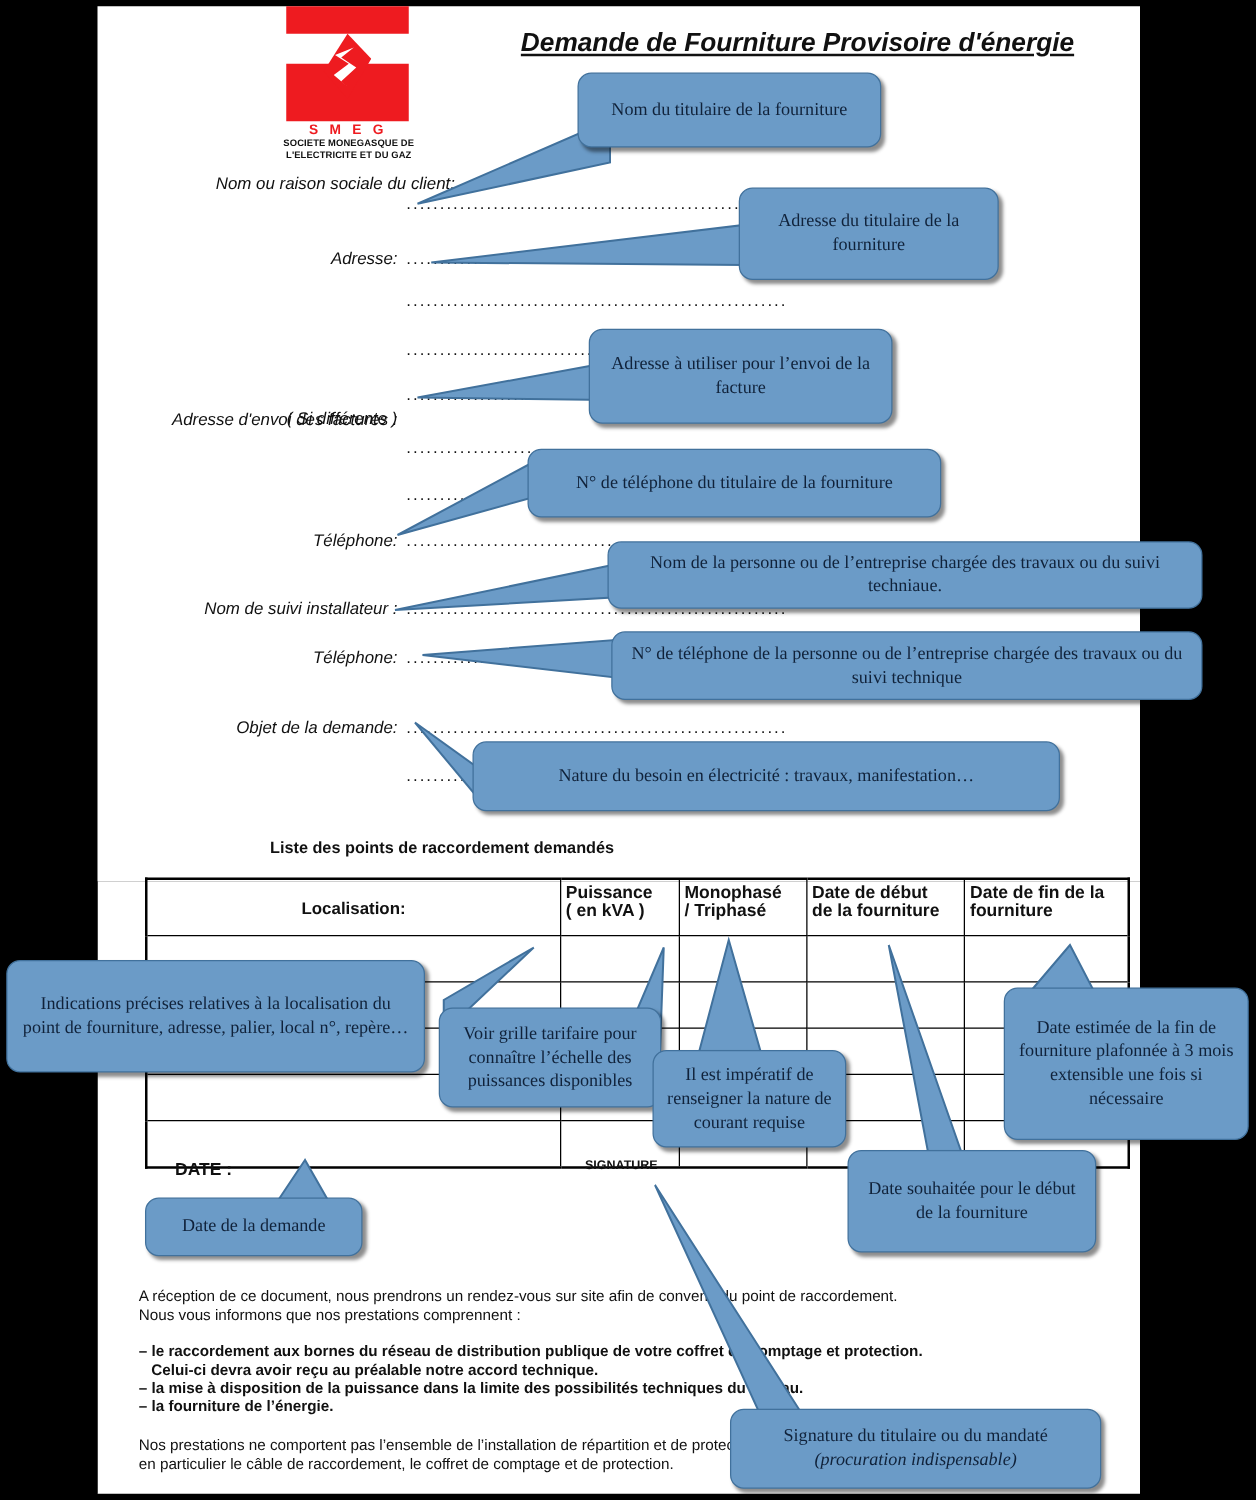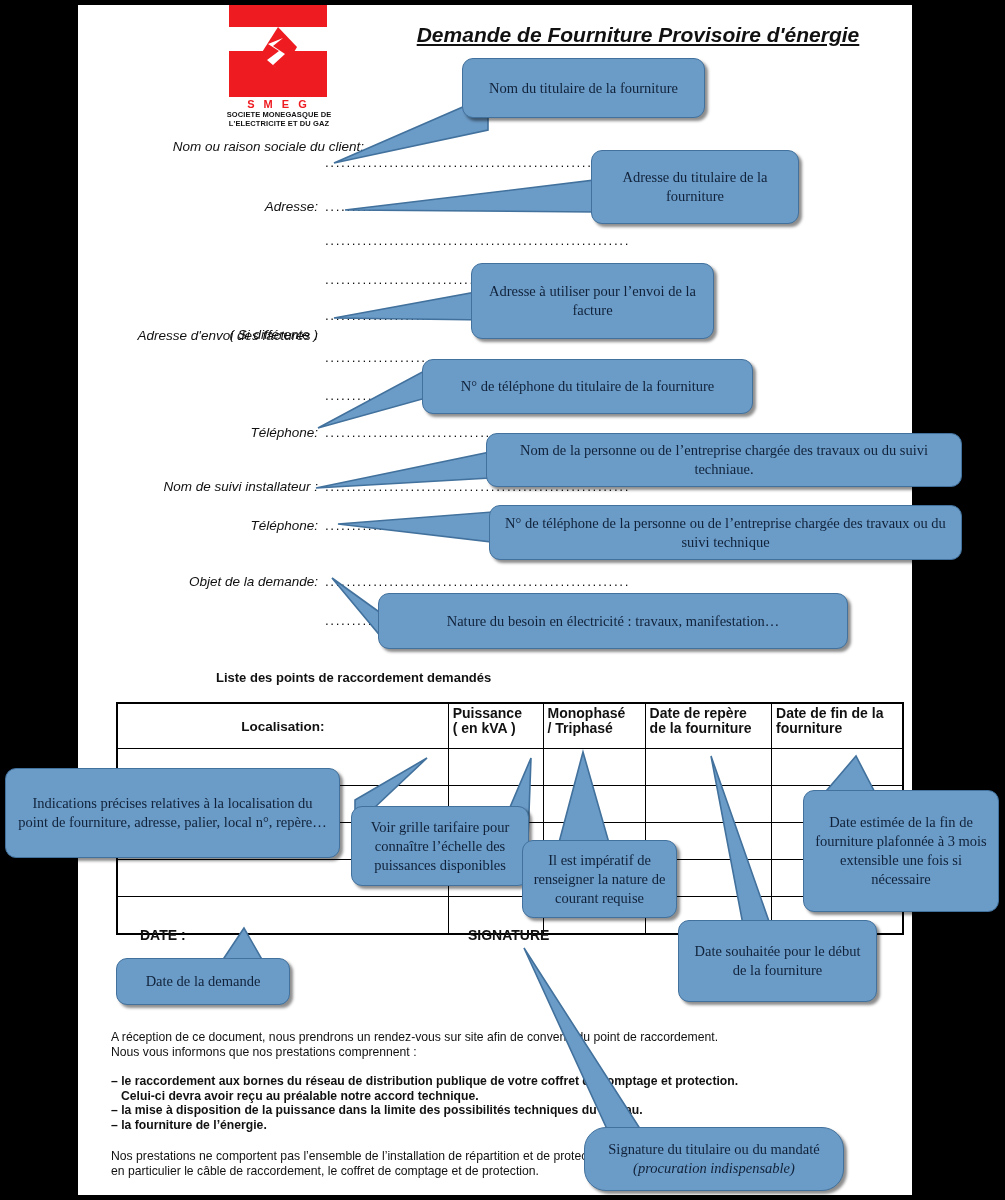--- a/index.html
+++ b/index.html
@@ -74,21 +74,21 @@
   #tbl tr.hdr td{height:40px;}
   #tbl tr.hdr td.c-loc{text-align:center;vertical-align:middle;font-size:13.5px;}
   #tbl tr.body td{height:32px;}
   #tbl, #tbl tr.hdr td{border-top-width:2.5px;}
   .outer-l{border-left-width:2.5px !important;}
   .outer-r{border-right-width:2.5px !important;}
   .outer-b{border-bottom-width:2.5px !important;}
 
   
   #date-lbl{position:absolute;left:62px;top:922px;font-size:14px;font-weight:bold;color:#111;}
-  #sign-lbl{position:absolute;left:390px;top:922px;font-size:14px;font-weight:bold;color:#111;}
+  #sign-lbl{position:absolute;left:390px;top:922px;font-size:10px;font-weight:bold;color:#111;}
 
   
   .foot{position:absolute;left:33px;font-size:12.2px;color:#111;line-height:14.5px;width:770px;}
   .foot.b{font-weight:bold;}
 
   
   .callout{
     position:absolute;
     background:#6b9bc7;
     border:1.6px solid #41719c;
@@ -169,21 +169,21 @@
       <td class="c-loc outer-l" style="width:352px;margin-left:48px;">Localisation:</td>
       <td style="width:88px;">
         <span>Puissance</span><br>
         <span>( en kVA )</span>
       </td>
       <td style="width:95px;">
         <span>Monophasé</span><br>
         <span>/ Triphasé</span>
       </td>
       <td style="width:124px;">
-        <span>Date de repère</span><br>
+        <span>Date de début</span><br>
         <span>de la fourniture</span>
       </td>
       <td class="outer-r" style="width:129px;">
         <span>Date de fin de la</span><br>
         <span>fourniture</span>
       </td>
     </tr>
     <tr class="body">
       <td class="outer-l"></td>
       <td></td>
@@ -277,16 +277,16 @@
 <div class="callout" style="left:351px;top:806px;width:178px;height:80px;">Voir grille tarifaire pour connaître l’échelle des puissances disponibles</div>
 
 <div class="callout" style="left:522px;top:840px;width:155px;height:78px;">Il est impératif de renseigner la nature de courant requise</div>
 
 <div class="callout" style="left:678px;top:920px;width:199px;height:82px;">Date souhaitée pour le début de la fourniture</div>
 
 <div class="callout" style="left:803px;top:790px;width:196px;height:122px;">Date estimée de la fin de fourniture plafonnée à 3 mois extensible une fois si nécessaire</div>
 
 <div class="callout" style="left:116px;top:958px;width:174px;height:47px;">Date de la demande</div>
 
-<div class="callout" style="left:584px;top:1127px;width:260px;height:64px;flex-direction:column;border-radius:22px;">
+<div class="callout" style="left:584px;top:1127px;width:297px;height:64px;flex-direction:column;">
   <span>Signature du titulaire ou du mandaté</span>
   <span style="font-style:italic;">(procuration indispensable)</span>
 </div>
 
 </body></html>

